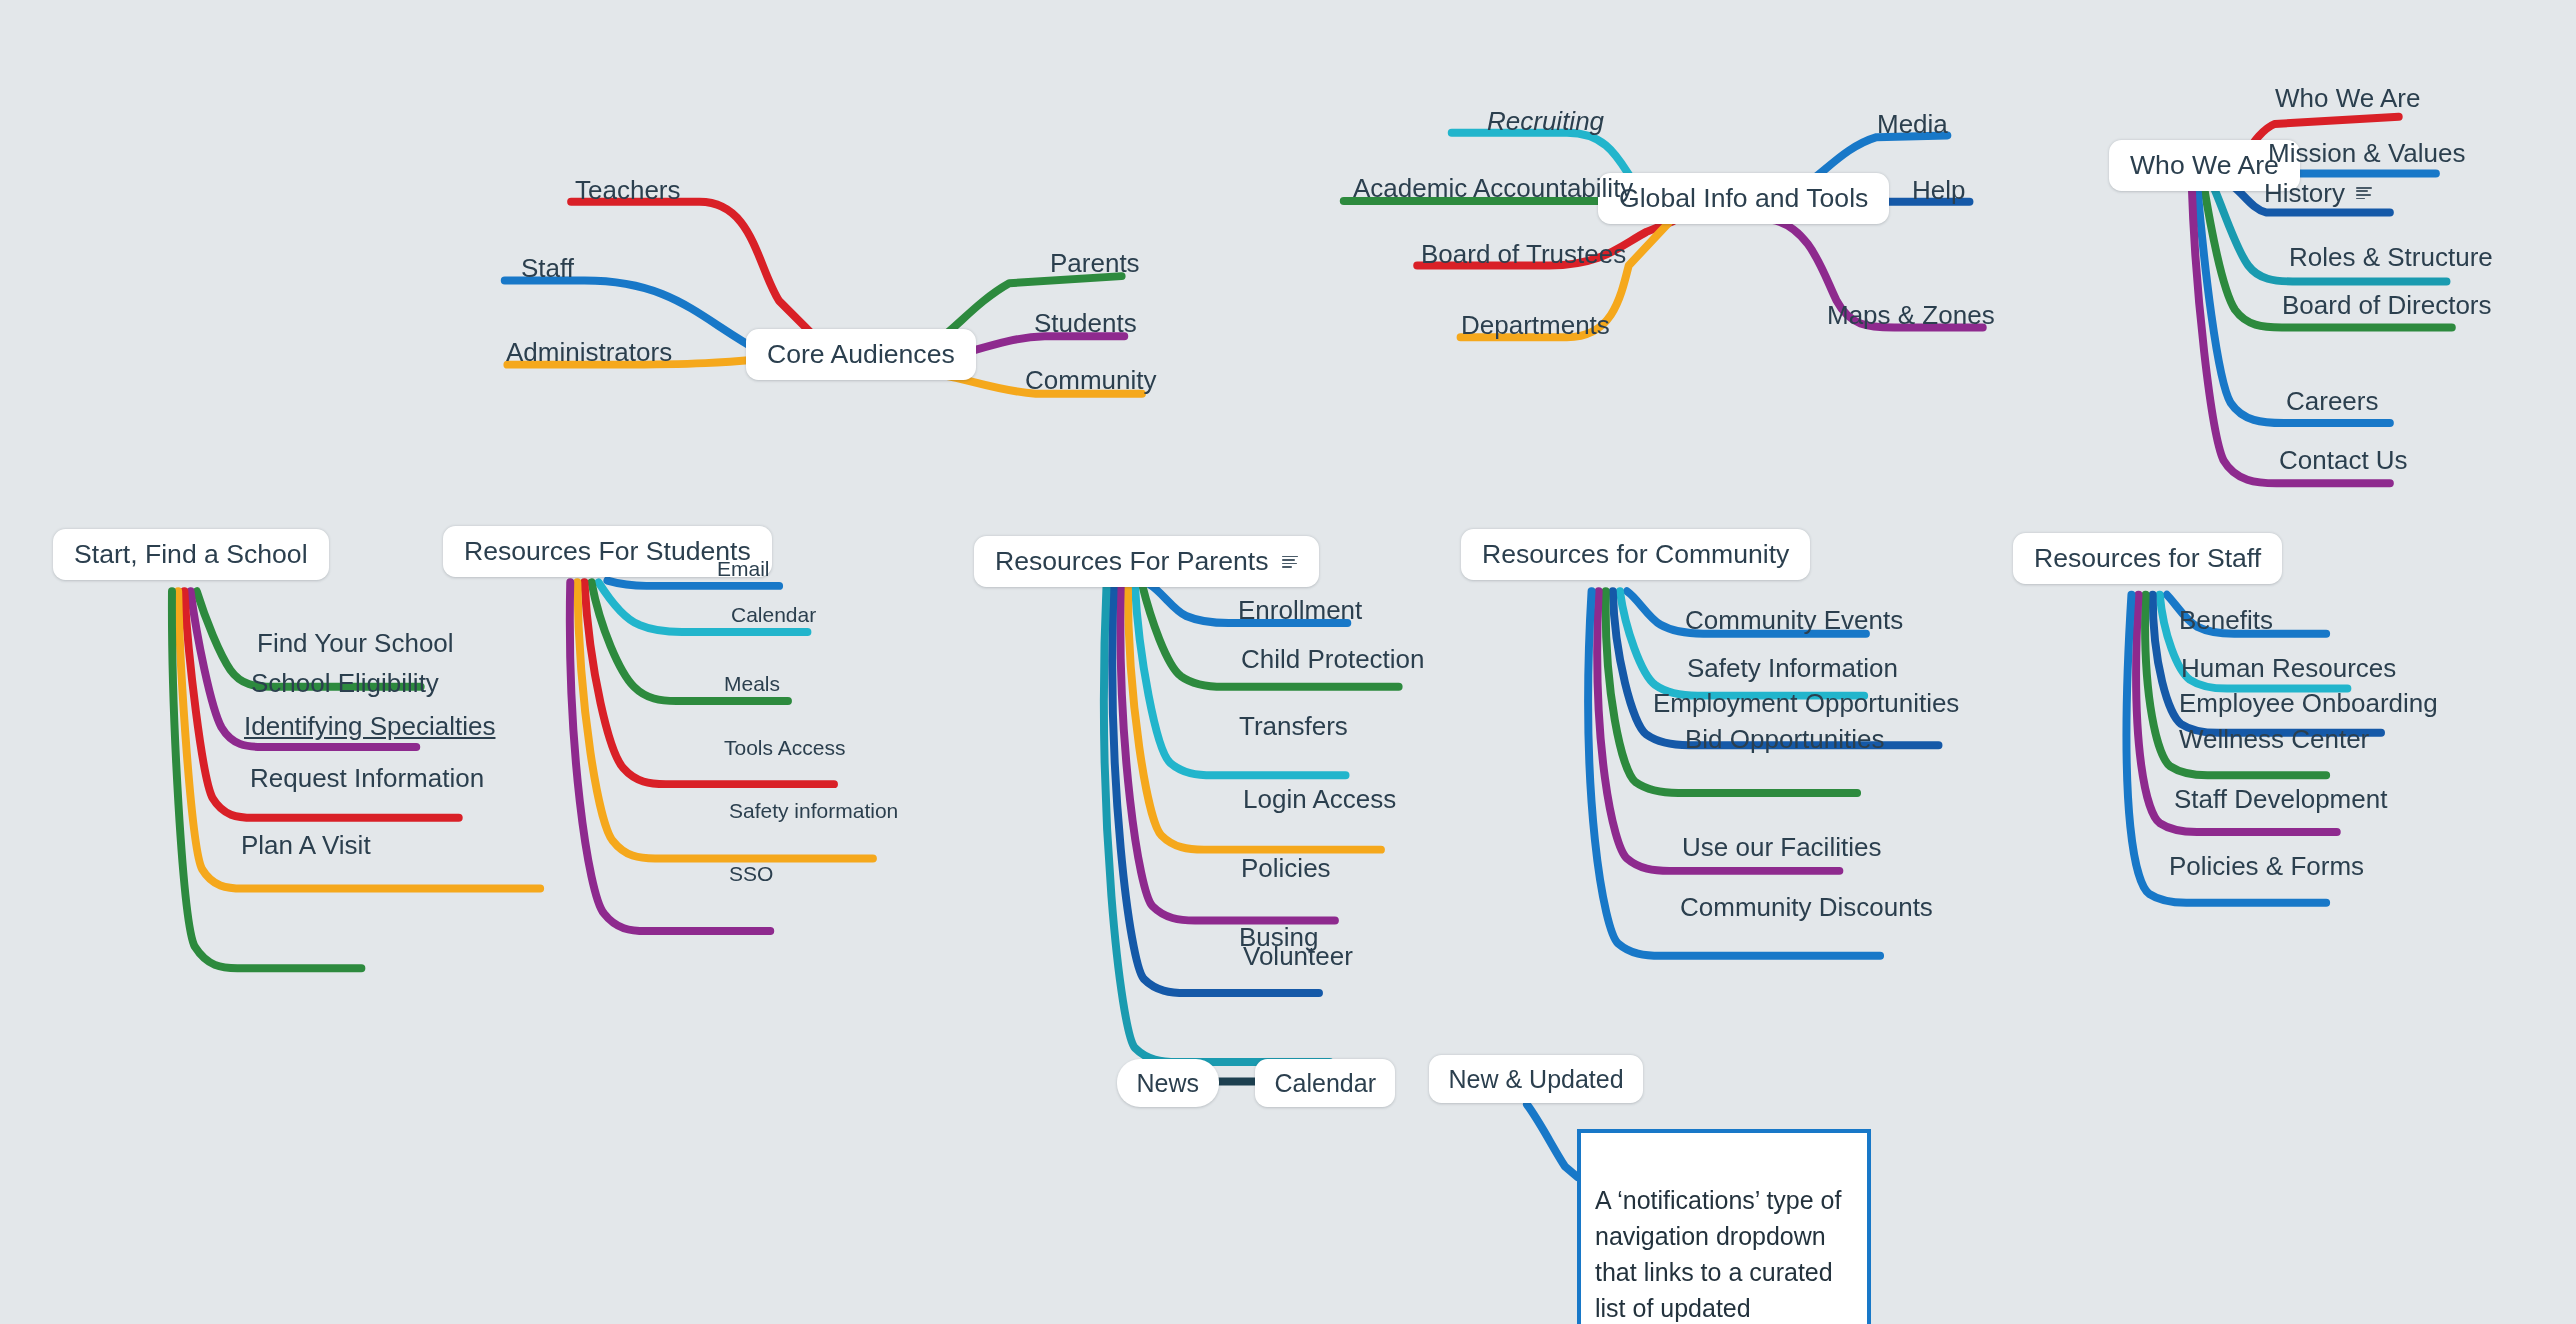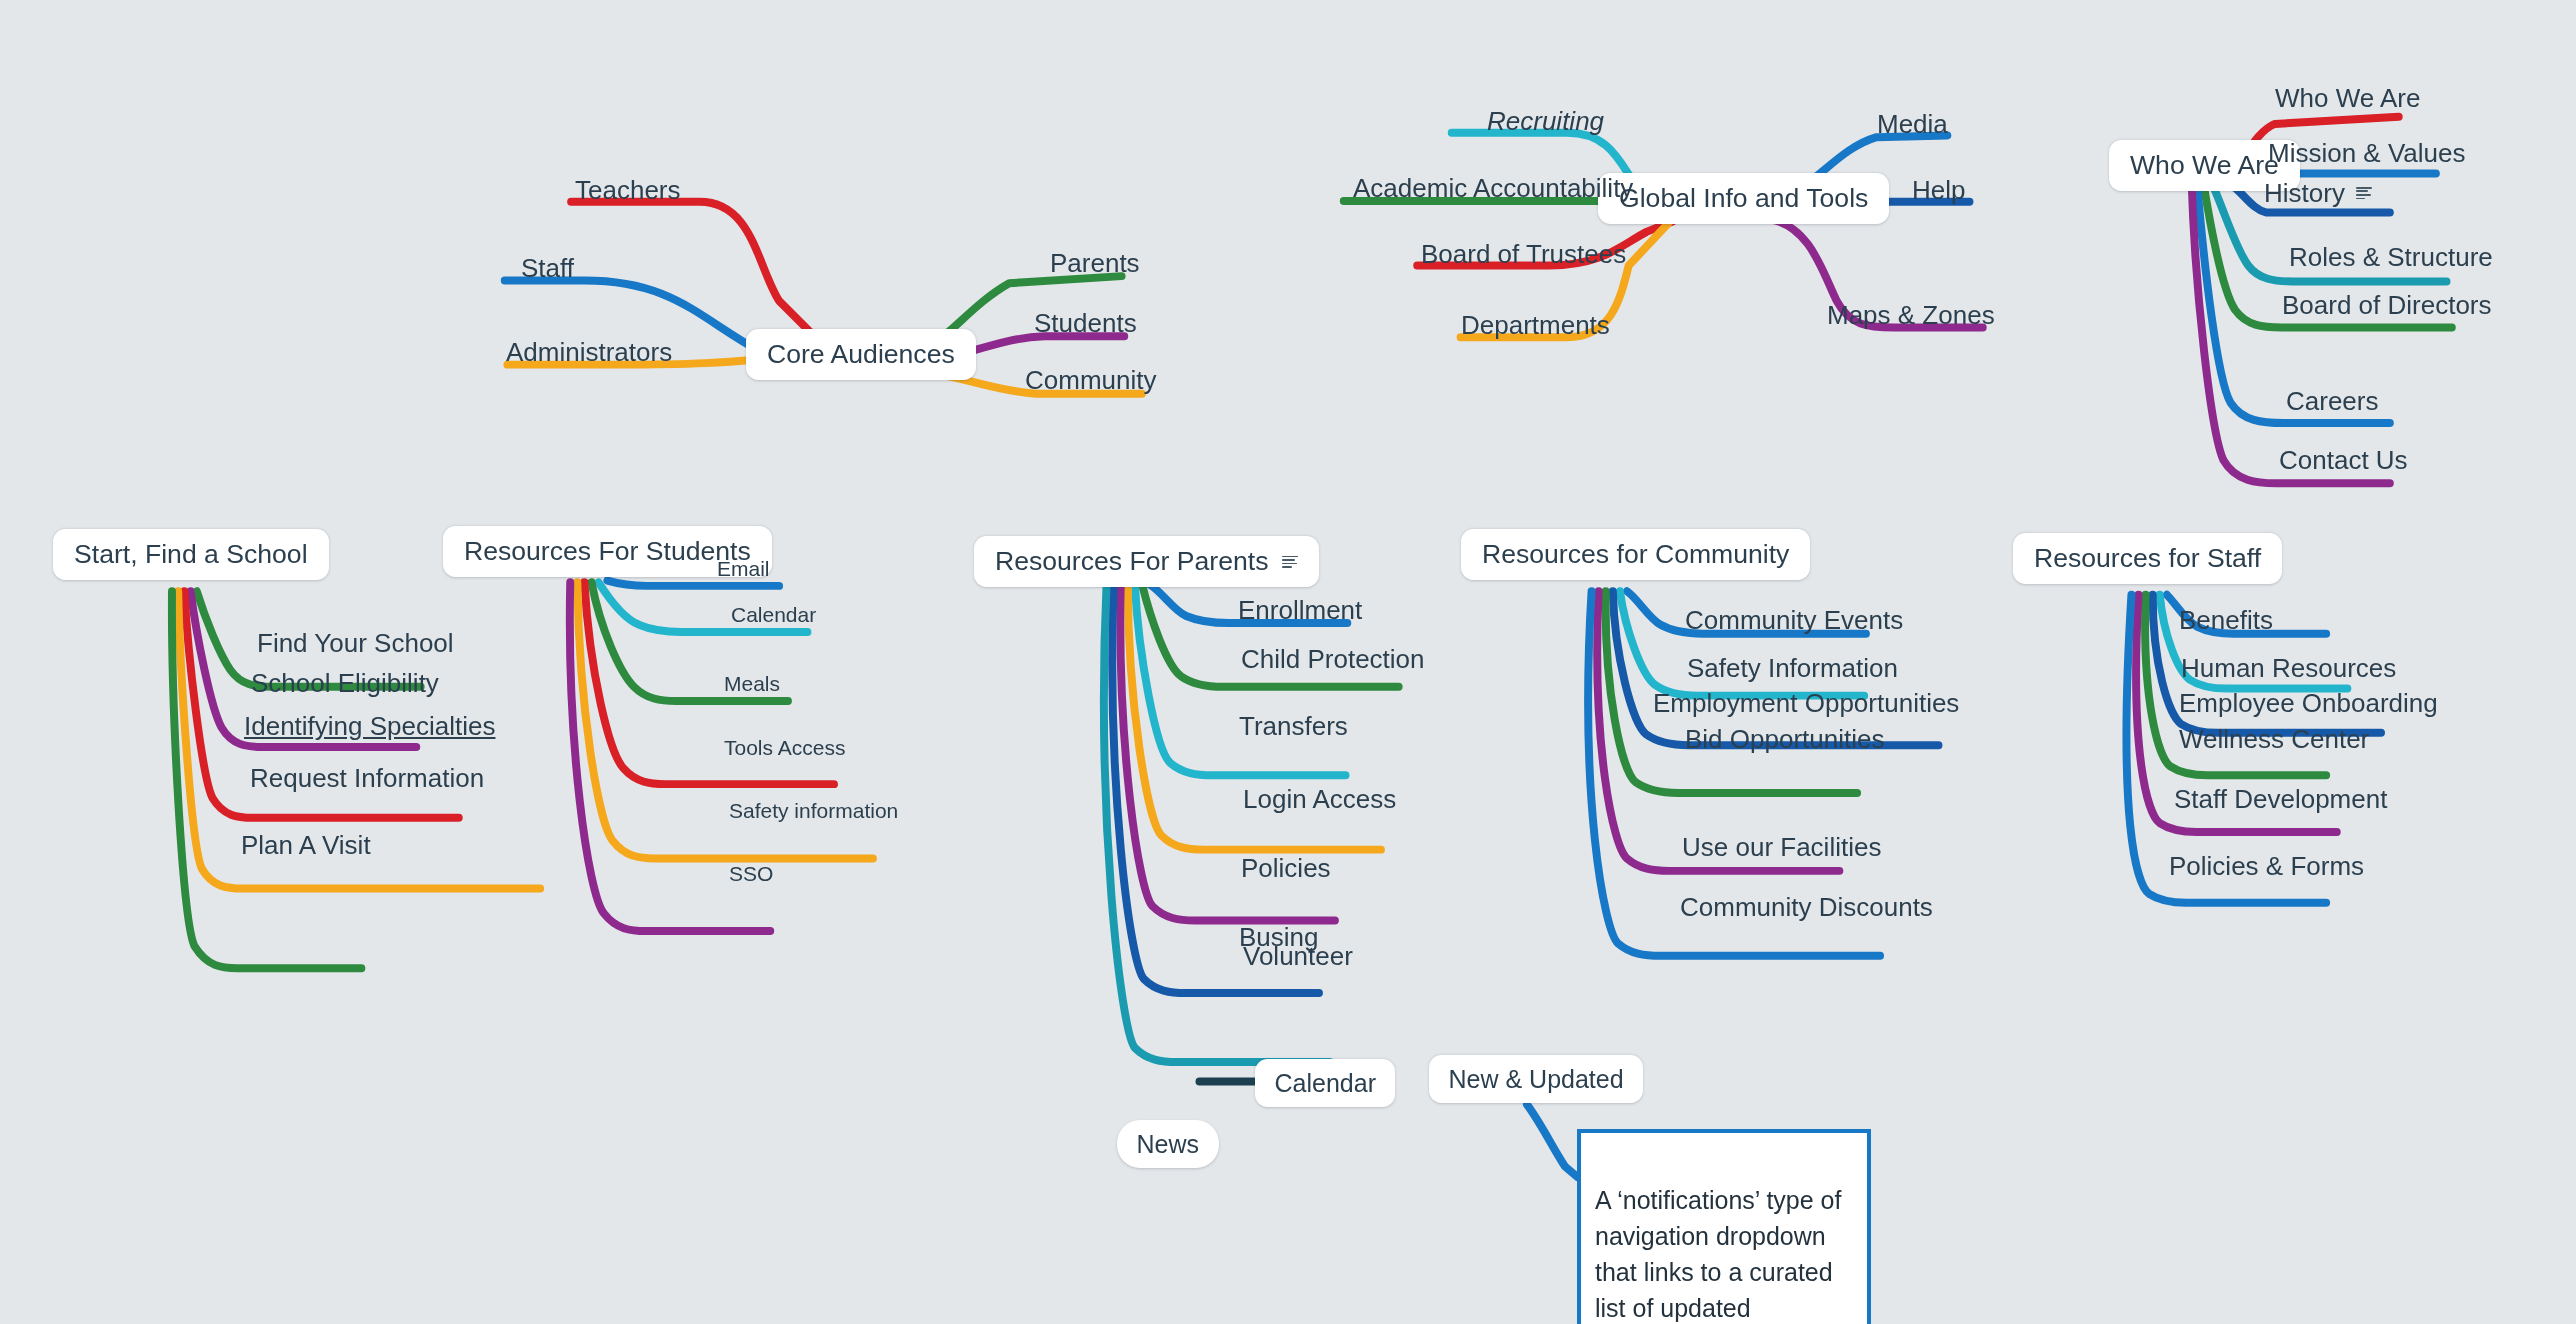--- a/index.html
+++ b/index.html
@@ -322,21 +322,21 @@
   <div class="leaf" style="left:2179px;top:726px;">
     <span>Wellness Center</span>
   </div>
   <div class="leaf" style="left:2174px;top:786px;">
     <span>Staff Development</span>
   </div>
   <div class="leaf" style="left:2169px;top:853px;">
     <span>Policies &amp; Forms</span>
   </div>
 
-  <div class="node small" style="left:1117px;top:1120px;border-radius:23px;">
+  <div class="node small" style="left:1117px;top:1059px;border-radius:23px;">
     <span>News</span>
   </div>
   <div class="node small" style="left:1255px;top:1059px;">
     <span>Calendar</span>
   </div>
   <div class="node small" style="left:1429px;top:1055px;">
     <span>New &amp; Updated</span>
   </div>
 
   <div class="callout" style="left:1577px;top:1129px;width:294px;">

